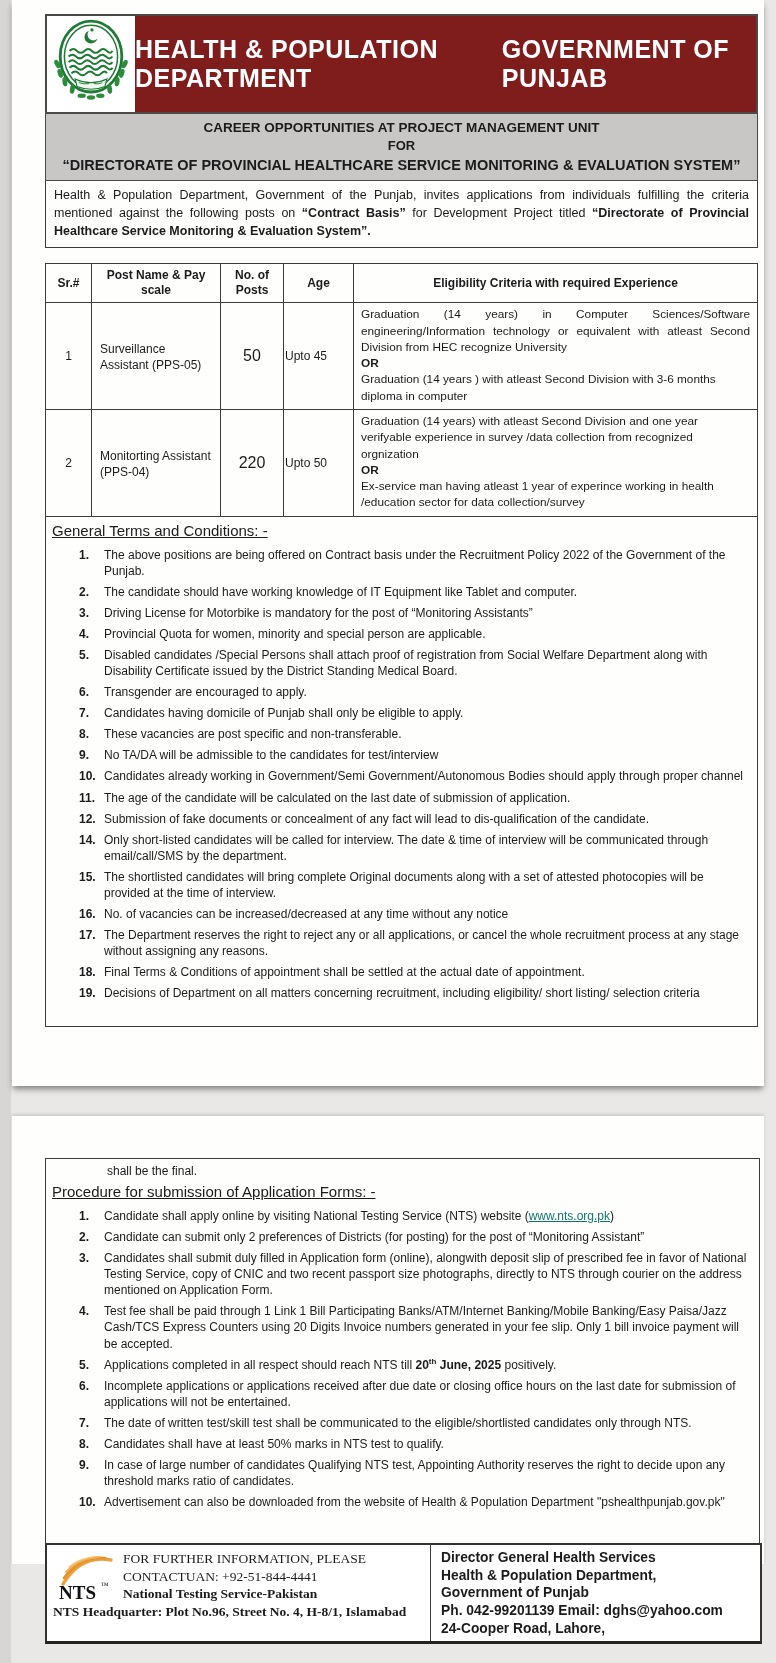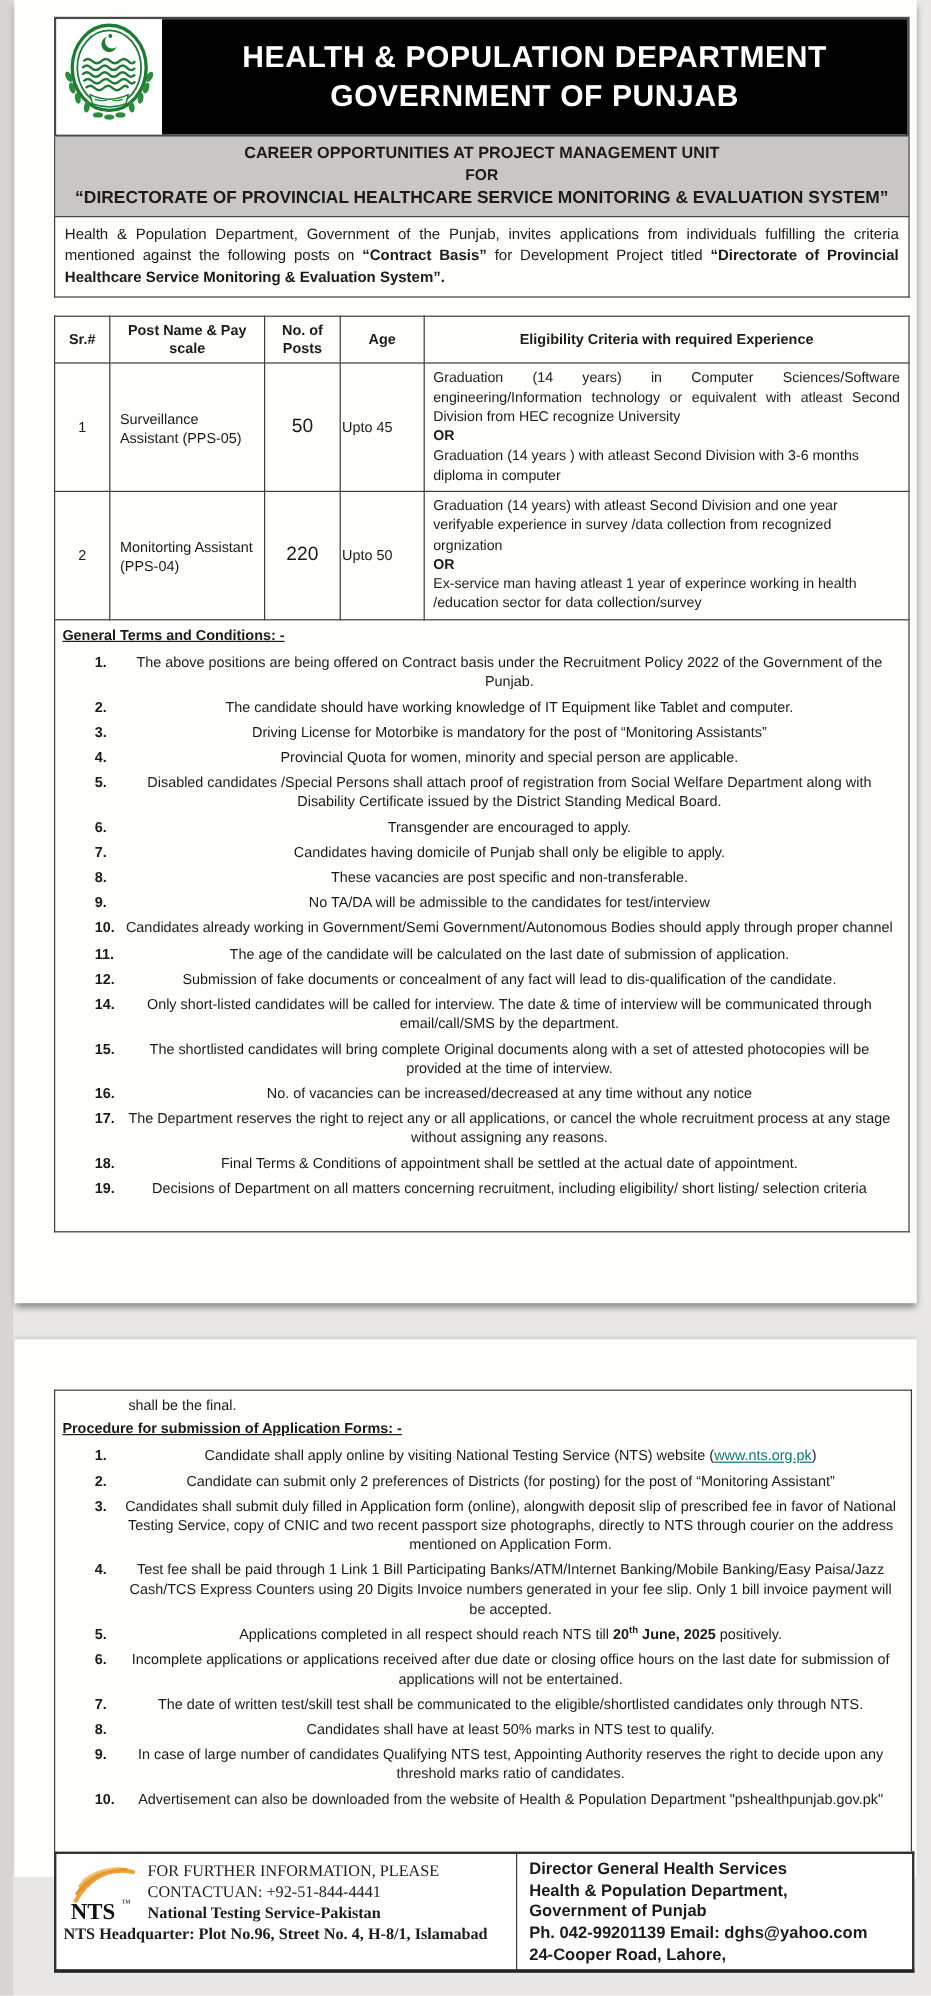--- a/index.html
+++ b/index.html
@@ -11,21 +11,21 @@
   }
   .left-strip{position:absolute;left:0;top:0;width:11px;height:1663px;background:#d8d6d4;}
   .page{position:absolute;left:12px;width:752px;background:#fefefd;}
   .page1{top:0;height:1086px;box-shadow:0 4px 6px -1px rgba(0,0,0,.45);}
   .page2{top:1116px;height:448px;box-shadow:0 -2px 3px rgba(0,0,0,.12);}
   .content{margin-left:33px;width:713px;}
 
   
   .header-box{margin-top:14px;display:flex;border:2px solid #4a4a4a;height:96px;}
   .logo-cell{width:88px;background:#fff;display:flex;align-items:center;justify-content:center;overflow:visible;}
-  .title-cell{flex:1;background:#000000;color:#fff;display:flex;flex-direction:column;
+  .title-cell{flex:1;background:#7f1d1d;color:#fff;display:flex;flex-direction:row;
               align-items:center;justify-content:center;gap:3px;}
   .title-cell .t{font-weight:bold;font-size:25px;letter-spacing:.5px;line-height:1.15;}
 
   .banner{background:#c8c7c5;border:1px solid #4a4a4a;border-top:none;text-align:center;padding:6px 4px 7px;}
   .banner .b1{font-weight:bold;font-size:13.5px;}
   .banner .b2{font-weight:bold;font-size:13px;margin-top:3px;}
   .banner .b3{font-weight:bold;font-size:14.5px;margin-top:4px;}
 
   .intro{border:1px solid #3c3c3c;border-top:none;padding:5px 8px 7px;font-size:12.5px;
          line-height:1.45;text-align:justify;}
@@ -36,25 +36,25 @@
   table.jobs th{font-size:12px;padding:4px 2px;line-height:1.25;}
   td.c-sr{width:43px;text-align:center;font-size:12px;}
   td.c-post{width:116px;padding:4px 4px 2px 8px;font-size:12px;line-height:1.35;}
   td.c-num{width:58px;text-align:center;font-size:16px;}
   td.c-age{width:65px;text-align:left;font-size:12px;}
   td.c-crit{padding:3px 7px 5px;font-size:11.8px;line-height:1.38;vertical-align:top;}
   .justify{text-align:justify;}
 
   
   .terms-box{border:1.6px solid #3c3c3c;border-top:none;min-height:503px;padding-bottom:6px;}
-  .sec-heading{font-weight:bold;font-size:12px;text-decoration:underline;padding:5px 0 2px 6px;}
+  .sec-heading{font-weight:normal;font-size:15px;text-decoration:underline;padding:5px 0 2px 6px;}
   .olist{padding:6px 12px 0 33px;}
   .li{display:flex;margin-bottom:5px;font-size:12px;line-height:1.34;}
   .li .num{flex:none;width:25px;font-weight:bold;}
-  .li .txt{flex:1;text-align:center;}
+  .li .txt{flex:1;}
   .b{font-weight:bold;}
   .link{color:#0f766e;text-decoration:underline;cursor:pointer;}
   sup{font-size:8px;line-height:0;}
 
   
   .proc-box{margin-top:42px;margin-left:33px;width:713px;border:1.6px solid #3c3c3c;border-bottom:none;min-height:374px;padding-bottom:10px;}
   .continuation{font-size:12px;padding:5px 0 0 61px;}
 
   
   .footer{margin-left:33px;width:713px;display:flex;border:2px solid #333;

